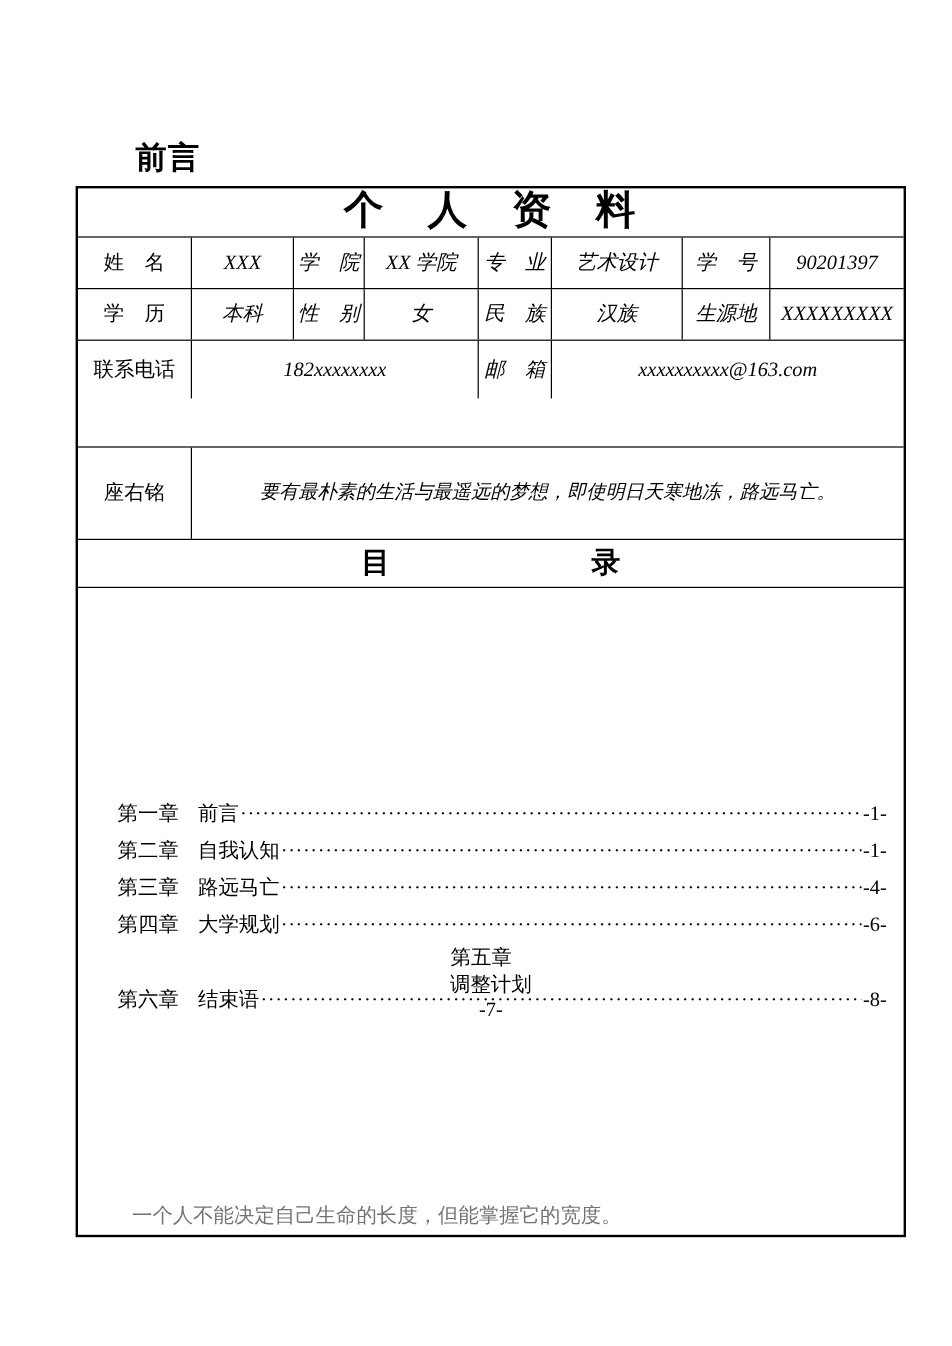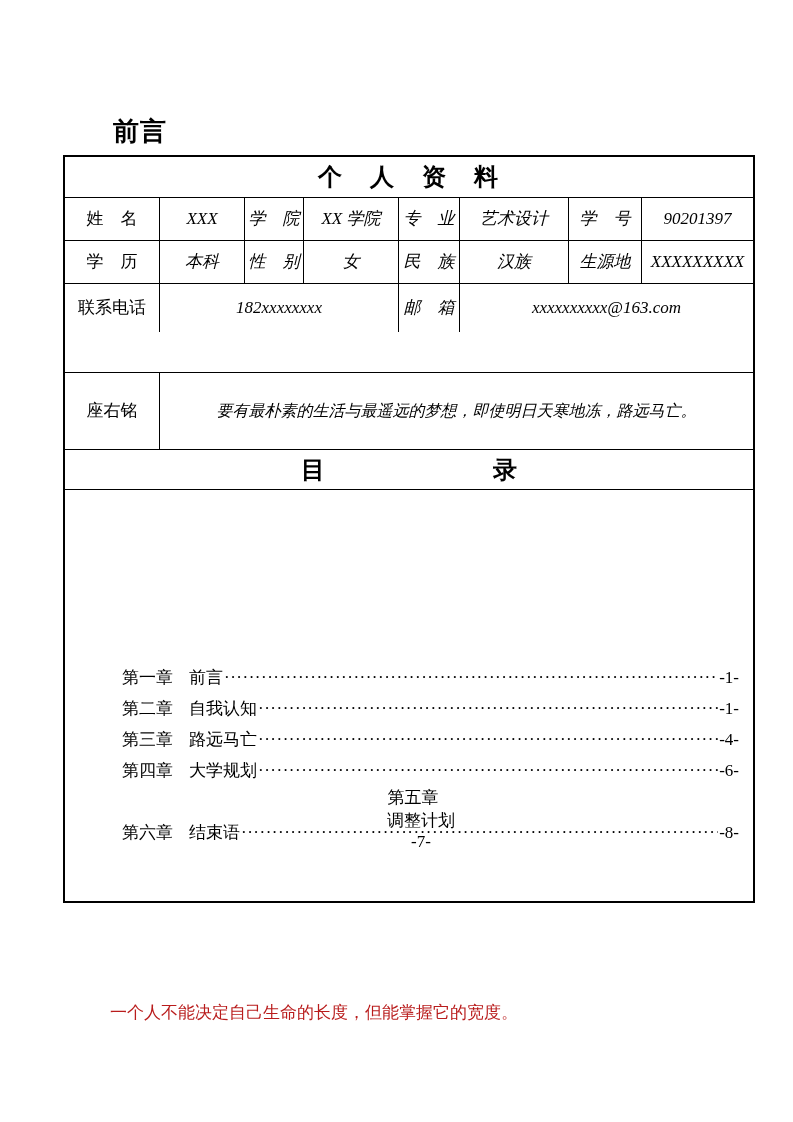--- a/index.html
+++ b/index.html
@@ -45,32 +45,32 @@
     overflow: hidden;
   }
   .span-all { grid-column: 1 / -1; }
   .span3a   { grid-column: 2 / 5; }
   .span3b   { grid-column: 6 / -1; }
   .span7    { grid-column: 2 / -1; }
 
   .title-row { height: 40px; }
   .table-title {
     font-weight: bold;
-    font-size: 24px;
+    font-size: 33px;
     letter-spacing: 2px;
   }
   .r-std  { height: 43px; }
   .r-tel  { height: 49px; }
   .r-motto{ height: 77px; margin-top: 40px; }
   .motto-cell { font-size: 16px; padding: 0 4px; }
 
   .toc-header-row { height: 40px; }
   .toc-header-cell { font-weight: bold; font-size: 24px; }
 
-  .toc-body-row { height: 412px; display: block; padding-left: 24px; }
+  .toc-body-row { height: 540px; display: block; }
   .toc-list { padding-top: 172px; }
   .toc-line {
     display: flex;
     align-items: center;
     height: 31px;
     margin: 0 14px 0 33px;
     font-size: 17px;
     white-space: nowrap;
   }
   .toc-line.shift { margin-left: 23px; margin-right: 23px; flex-direction: column; }
@@ -84,21 +84,21 @@
     letter-spacing: 0.5px;
     margin: 0 1px;
   }
   .toc-page { flex: 0 0 auto; }
 
   .footer-note {
     position: absolute;
     left: 110px;
     top: 1001px;
     font-size: 17px;
-    color: #b91c1c;
+    color: #737373;
   }
 </style>
 </head>
 <body>
 
 <div>
 
   <h1 class="heading">前言</h1>
 
   <div class="big-table">

